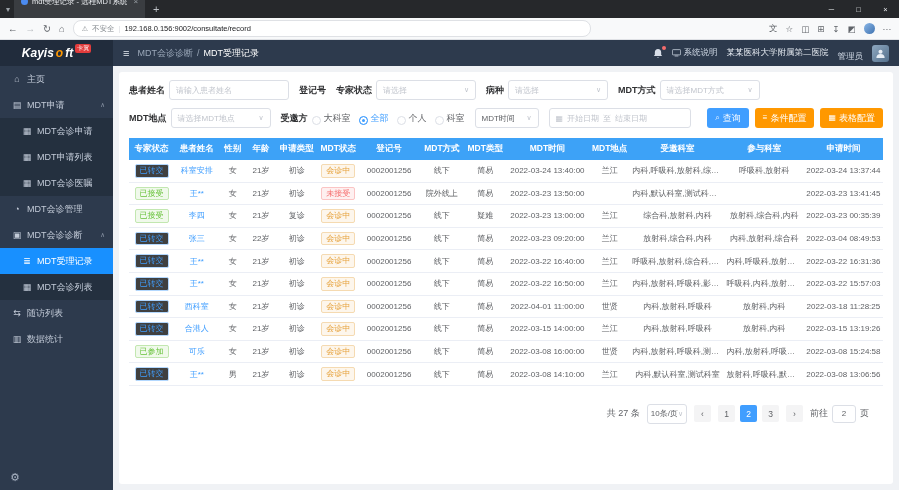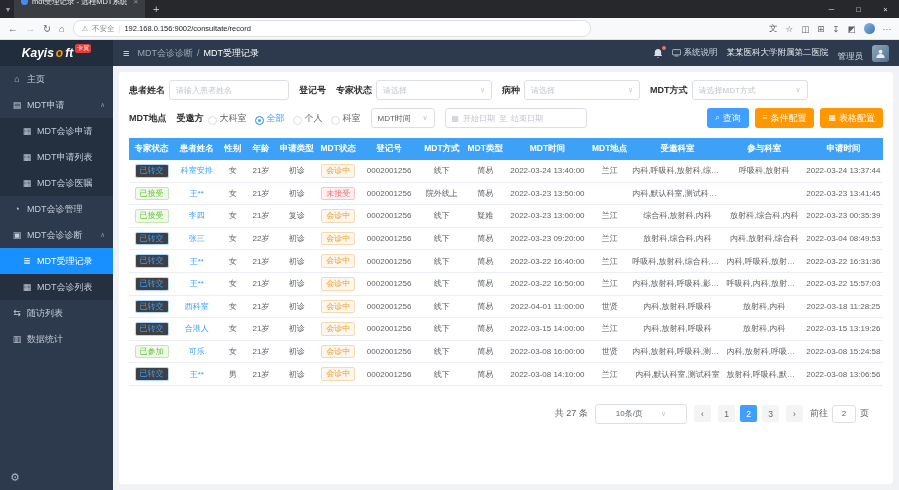--- a/index.html
+++ b/index.html
@@ -55,21 +55,21 @@
   .role{color:#cfd8e4;margin-top:8px;}
   .user-avatar{width:17px;height:17px;border-radius:3px;background:linear-gradient(135deg,#8fa8c0,#54708c);display:flex;align-items:center;justify-content:center;cursor:pointer;}
   
   .content{flex:1;padding:6px;min-height:0;display:flex;}
   .card{background:#fff;border-radius:3px;flex:1;padding:8px 10px;display:flex;flex-direction:column;gap:8px;min-width:0;}
   .frow{display:flex;align-items:center;gap:10px;flex-shrink:0;}
   .fgroup{display:flex;align-items:center;gap:4px;flex-shrink:1;min-width:0;}
   .flabel{font-size:9px;color:#303133;font-weight:bold;white-space:nowrap;}
   .finput{width:120px;height:20px;border:1px solid #dcdfe6;border-radius:3px;font-size:8px;color:#606266;padding:0 6px;outline:none;box-sizing:border-box;}
   .finput::placeholder{color:#c0c4cc;}
-  .fselect{width:116px;height:20px;border:1px solid #dcdfe6;border-radius:3px;background:#fff;font-size:8px;color:#c0c4cc;display:flex;align-items:center;justify-content:space-between;padding:0 6px;box-sizing:border-box;cursor:pointer;}
+  .fselect{width:100px;height:20px;border:1px solid #dcdfe6;border-radius:3px;background:#fff;font-size:8px;color:#c0c4cc;display:flex;align-items:center;justify-content:space-between;padding:0 6px;box-sizing:border-box;cursor:pointer;}
   .fselect.small{width:64px;color:#606266;}
   .sel-arrow{color:#c0c4cc;font-size:7px;}
   .radio-group{display:flex;align-items:center;gap:8px;}
   .radio{display:flex;align-items:flex-end;gap:3px;font-size:9px;color:#606266;cursor:pointer;white-space:nowrap;}
   .rdot{width:9px;height:9px;border:1px solid #dcdfe6;border-radius:50%;background:#fff;box-sizing:border-box;flex-shrink:0;}
   .radio.sel .rdot{border-color:#409eff;background:#409eff;box-shadow:inset 0 0 0 2px #fff;}
   .radio.sel{color:#409eff;}
   .daterange{width:142px;height:20px;border:1px solid #dcdfe6;border-radius:3px;display:flex;align-items:center;gap:4px;padding:0 6px;font-size:8px;color:#c0c4cc;box-sizing:border-box;flex-shrink:0;cursor:pointer;}
   .dr-sep{color:#c0c4cc;}
   .btns{margin-left:auto;display:flex;gap:6px;flex-shrink:0;}
@@ -82,21 +82,21 @@
   .mdt-table thead th{background:#3da2f7;color:#fff;font-size:8.5px;font-weight:bold;padding:5px 2px;white-space:nowrap;overflow:hidden;text-align:center;}
   .mdt-table tbody td{padding:4px 2px;text-align:center;color:#606266;border-bottom:1px solid #ebeef5;white-space:nowrap;overflow:hidden;text-overflow:ellipsis;}
   .name-link{color:#409eff;cursor:pointer;text-decoration:none;}
   .tag{display:inline-block;padding:1px 4px;border-radius:2px;font-size:8px;border:1px solid;line-height:1.2;}
   .tag-blue{color:#409eff;border-color:#b3d8ff;background:#404040;}
   .tag-green{color:#67c23a;border-color:#c2e7b0;background:#f0f9eb;}
   .tag-orange{color:#e6a23c;border-color:#f5dab1;background:#fdf6ec;}
   .tag-red{color:#f56c6c;border-color:#fbc4c4;background:#fef0f0;}
   
   .pagination{display:flex;align-items:center;justify-content:flex-end;gap:7px;padding:10px 14px 0 0;font-size:9px;color:#606266;flex-shrink:0;}
-  .page-size{border:1px solid #dcdfe6;border-radius:3px;height:18px;display:flex;align-items:center;padding:0 20px;gap:18px;font-size:8px;color:#606266;cursor:pointer;}
+  .page-size{border:1px solid #dcdfe6;border-radius:3px;height:18px;display:flex;align-items:center;padding:0 3px;gap:0;font-size:8px;color:#606266;cursor:pointer;}
   .pbtn{min-width:17px;height:17px;border-radius:2px;background:#f4f4f5;display:flex;align-items:center;justify-content:center;font-size:8.5px;color:#606266;cursor:pointer;}
   .pbtn.active{background:#409eff;color:#fff;}
   .goto{display:flex;align-items:center;gap:4px;}
   .goto-input{width:24px;height:18px;border:1px solid #dcdfe6;border-radius:3px;text-align:center;font-size:8px;color:#606266;outline:none;box-sizing:border-box;}
   .spacer{flex:1;}
 </style>
 </head>
 <body>
 
 <div class="screen">
@@ -263,20 +263,24 @@
               <div class="fselect">
                 <span>请选择MDT方式</span>
                 <span class="sel-arrow">∨</span>
               </div>
             </div>
           </div>
 
           <div class="frow">
             <div class="fgroup">
               <span class="flabel">MDT地点</span>
+              <div class="fselect">
+                <span>请选择MDT地点</span>
+                <span class="sel-arrow">∨</span>
+              </div>
             </div>
             <div class="fgroup">
               <span class="flabel">受邀方</span>
               <div class="radio-group">
                   <span class="radio">
                     <span class="rdot"></span>
                     <span>大科室</span>
                   </span>
                   <span class="radio sel">
                     <span class="rdot"></span>

